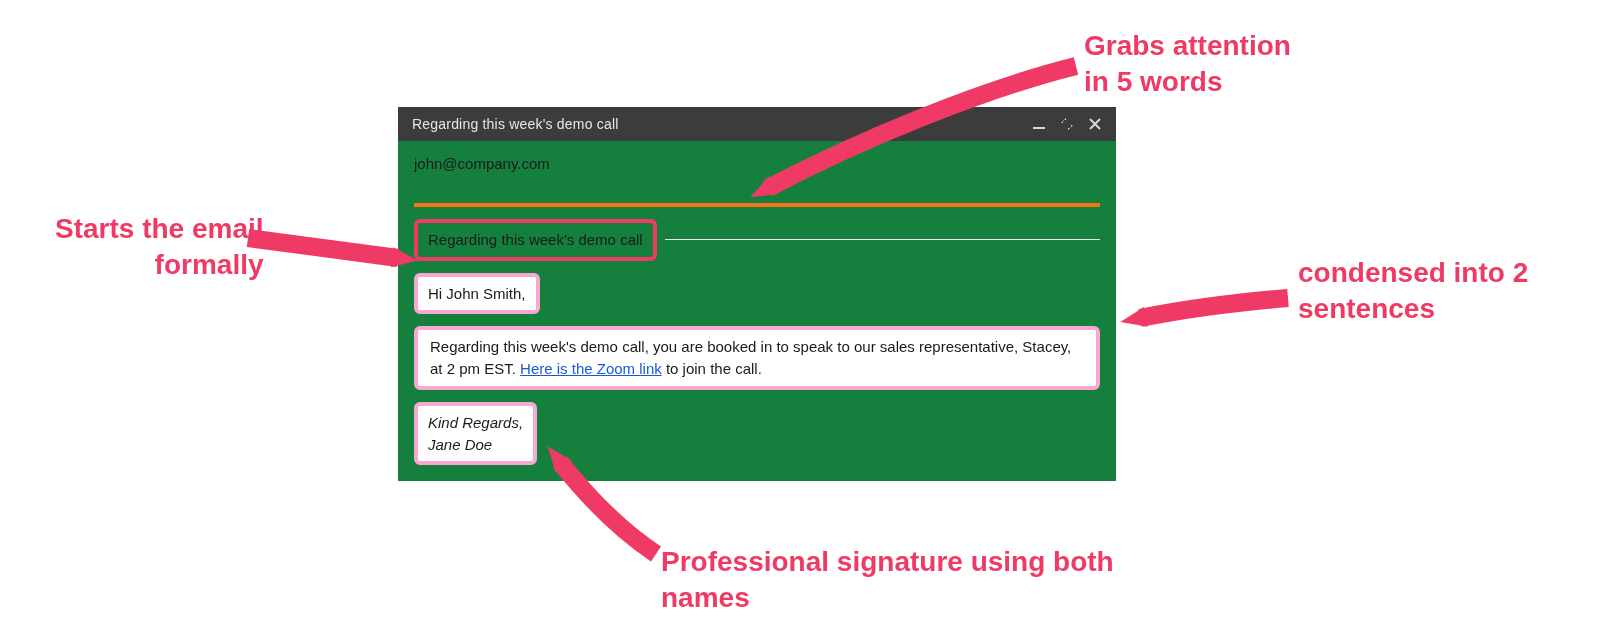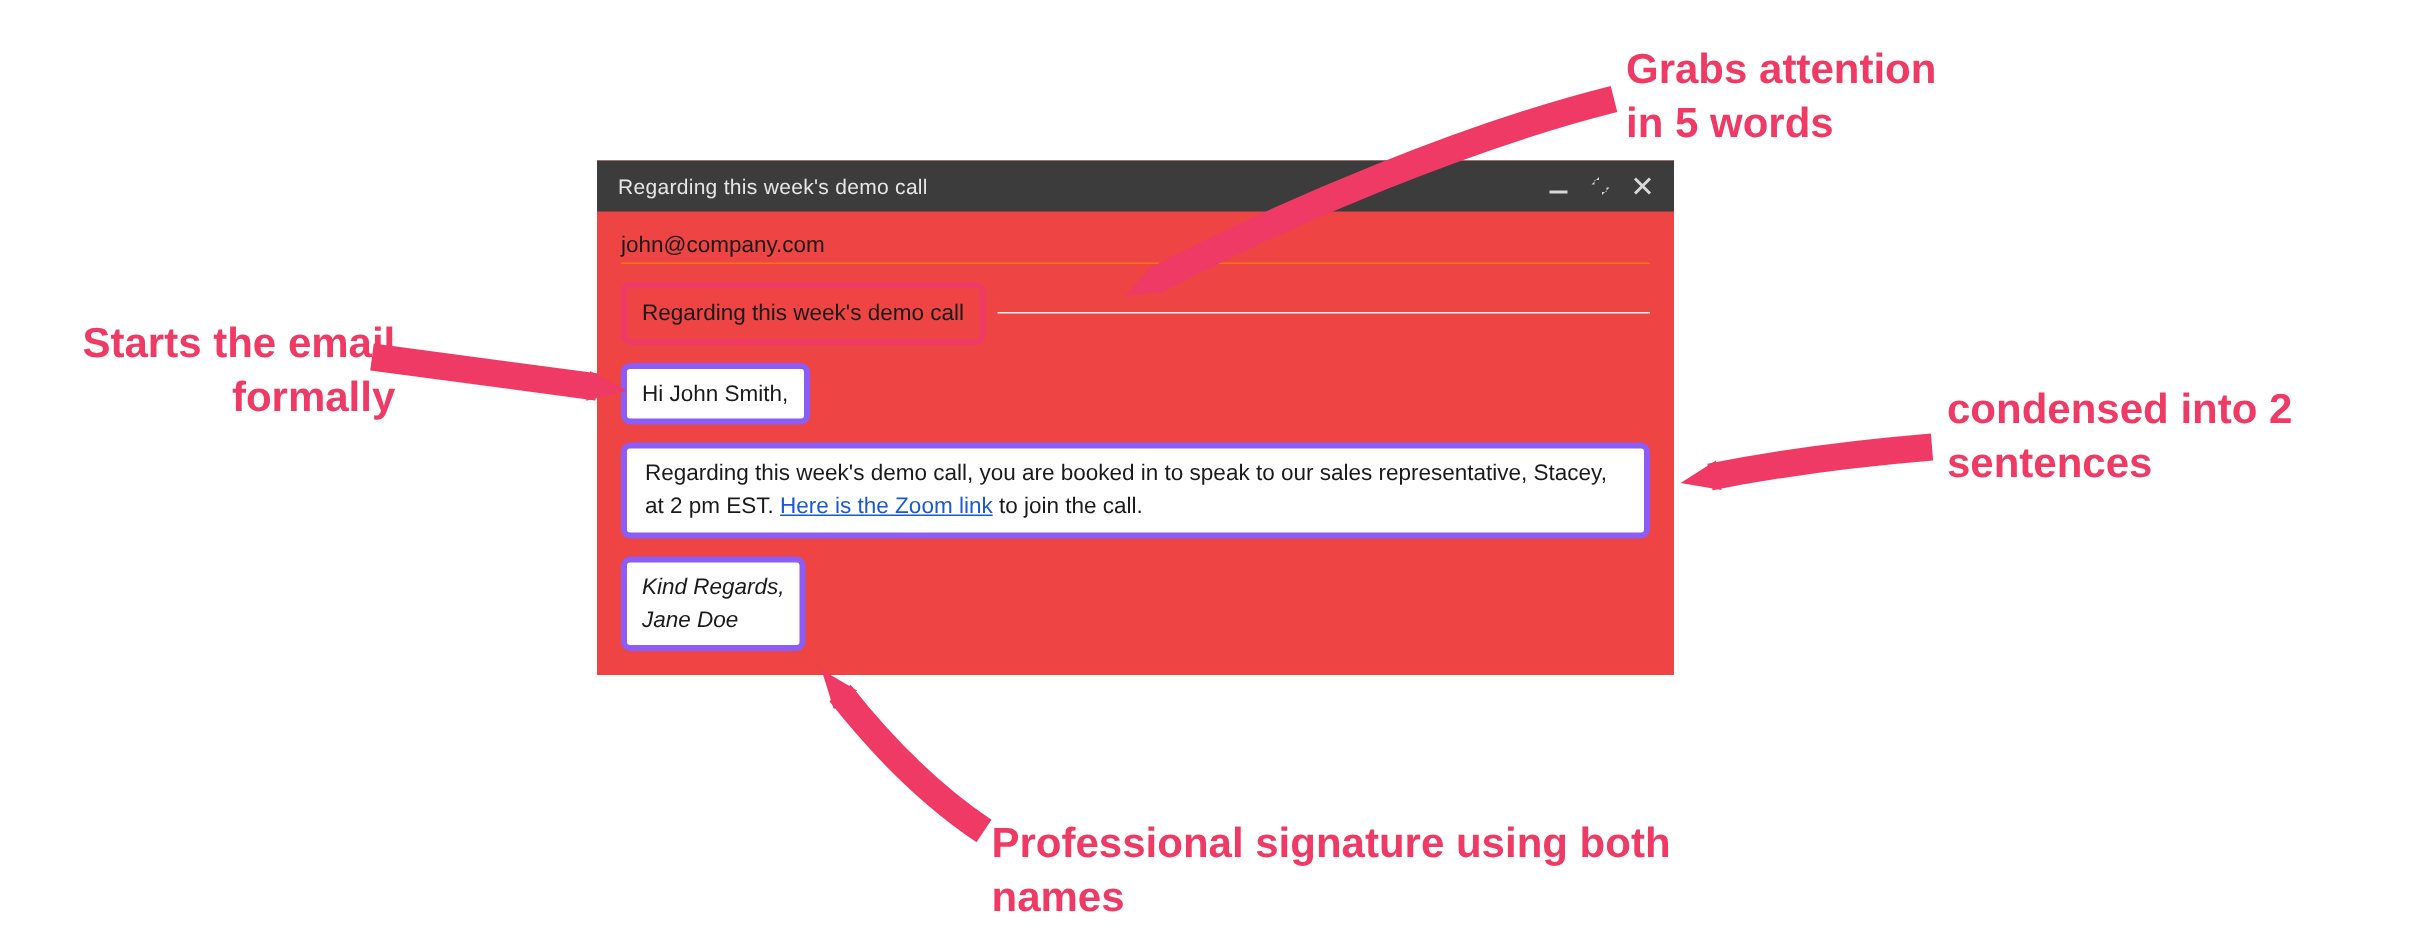--- a/index.html
+++ b/index.html
@@ -15,21 +15,21 @@
     position: relative;
     width: 1614px;
     height: 626px;
   }
   
   .compose {
     position: absolute;
     left: 398px;
     top: 107px;
     width: 718px;
-    background: #ef4444;
+    background: #15803d;
   }
   .compose-header {
     display: flex;
     align-items: center;
     background: #3c3c3c;
     color: #e6e6e6;
     height: 34px;
     padding: 0 14px;
     font-size: 14px;
     letter-spacing: 0.2px;
@@ -41,25 +41,25 @@
     display: inline-block;
     color: #d8d8d8;
   }
   .compose-body {
     padding: 10px 16px 16px 16px;
     font-size: 15px;
     color: #1a1a1a;
     line-height: 1.45;
   }
   .to-line {
-    padding: 2px 0 0 0;
-    border-bottom: 1px solid #f97316;
+    padding: 2px 0 28px 0;
+    border-bottom: 4px solid #f97316;
   }
   .boxed {
-    border: 4px solid #8b5cf6;
+    border: 4px solid #f9a8d4;
     border-radius: 6px;
     padding: 6px 10px;
     margin-top: 12px;
     display: inline-block;
     background: #fff;
   }
   .boxed.full { display: block; padding-left: 12px; }
   .subject-row {
     margin-top: 12px;
     display:flex;

